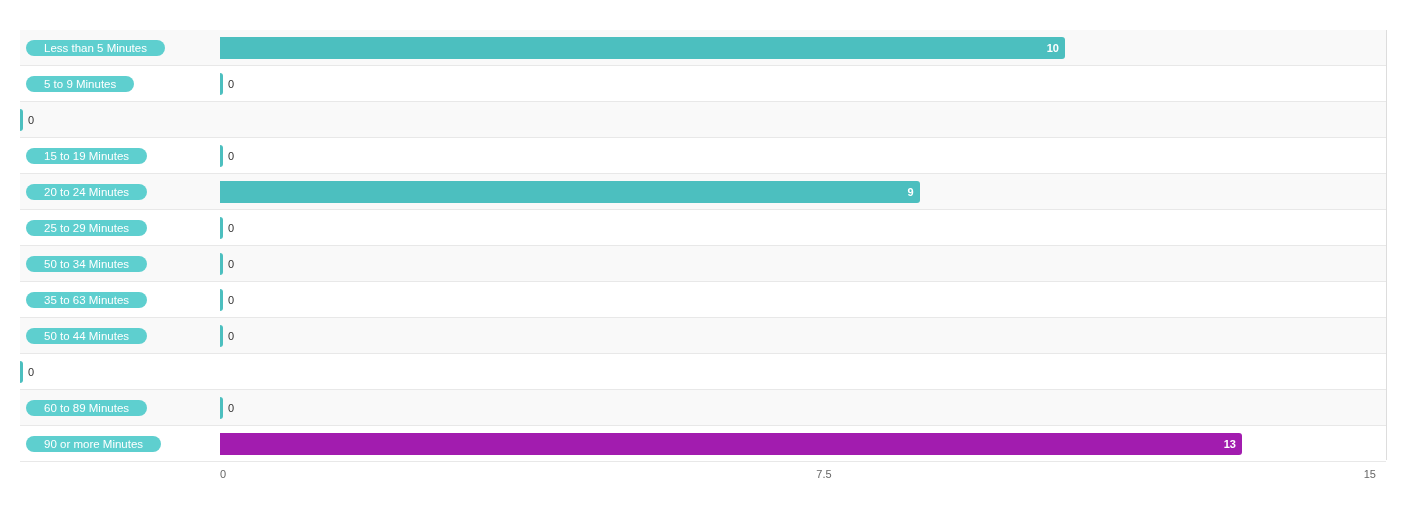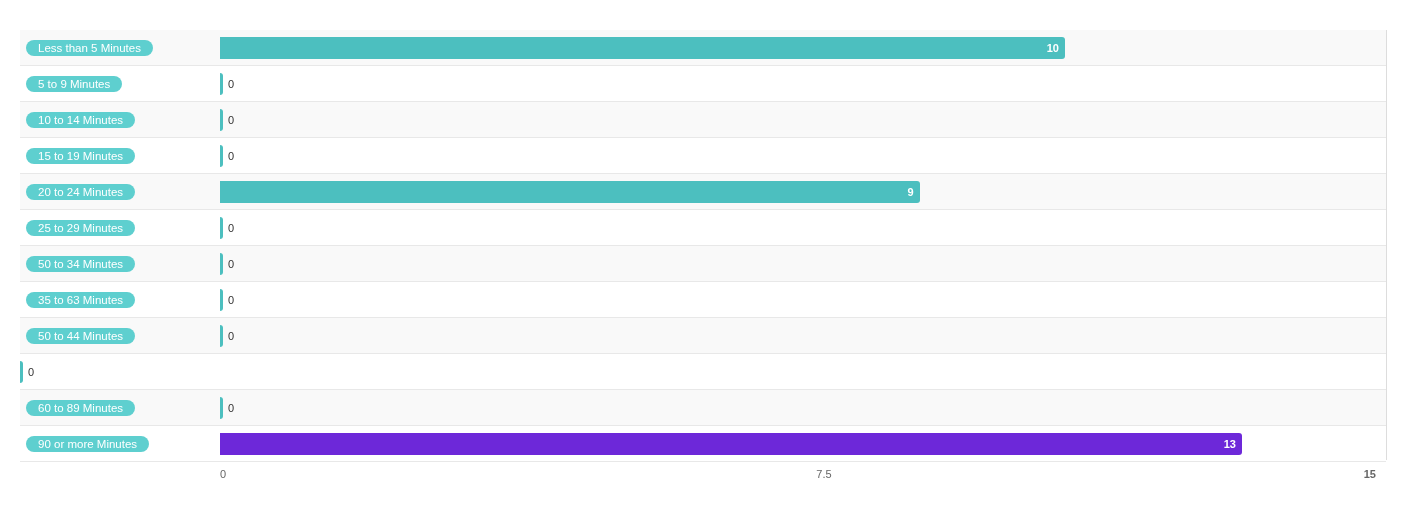--- a/index.html
+++ b/index.html
@@ -60,21 +60,21 @@
       display: flex;
       align-items: center;
       height: 100%;
       position: relative;
       z-index: 2;
     }
     .bar-label-text {
       background: #5ecfcf;
       color: #fff;
       border-radius: 10px;
-      padding: 2px 12px;
+      padding: 2px 18px;
       font-size: 11.5px;
       white-space: nowrap;
     }
     .bar-track {
       flex: 1;
       height: 100%;
       position: relative;
       display: flex;
       align-items: center;
     }
@@ -135,23 +135,20 @@
         <div class="bar-row">
           <div class="bar-label">
             <span class="bar-label-text">5 to 9 Minutes</span>
           </div>
           <div class="bar-track">
             <div class="bar-fill" style="width: 3px; background: rgb(76, 191, 191);"></div>
             <span style="position: absolute; left: 8px; font-size: 11px; color: rgb(51, 51, 51);">0</span>
           </div>
         </div>
         <div class="bar-row">
-          <div class="bar-label">
-            <span class="bar-label-text">10 to 14 Minutes</span>
-          </div>
           <div class="bar-track">
             <div class="bar-fill" style="width: 3px; background: rgb(76, 191, 191);"></div>
             <span style="position: absolute; left: 8px; font-size: 11px; color: rgb(51, 51, 51);">0</span>
           </div>
         </div>
         <div class="bar-row">
           <div class="bar-label">
             <span class="bar-label-text">15 to 19 Minutes</span>
           </div>
           <div class="bar-track">
@@ -218,25 +215,25 @@
           <div class="bar-track">
             <div class="bar-fill" style="width: 3px; background: rgb(76, 191, 191);"></div>
             <span style="position: absolute; left: 8px; font-size: 11px; color: rgb(51, 51, 51);">0</span>
           </div>
         </div>
         <div class="bar-row">
           <div class="bar-label">
             <span class="bar-label-text">90 or more Minutes</span>
           </div>
           <div class="bar-track">
-            <div class="bar-fill" style="width: 1022px; background: #6d28d9;">
+            <div class="bar-fill" style="width: 1022px; background: #a21caf;">
               <span class="bar-value-inside">13</span>
             </div>
           </div>
         </div>
       </div>
     <div style="position:relative; margin-left:200px; height:20px; margin-top:2px;" id="x-axis-container">
         <span class="x-tick" style="left: 0px; top: 4px;">0</span>
         <span class="x-tick" style="left: 604px; top: 4px; transform: translateX(-50%);">7.5</span>
-        <span class="x-tick" style="left: 1156px; top: 4px; transform: translateX(-100%); font-weight: bold;">15</span>
+        <span class="x-tick" style="left: 1156px; top: 4px; transform: translateX(-100%);">15</span>
       </div>
   </div>
 </div>
 
 </body></html>

